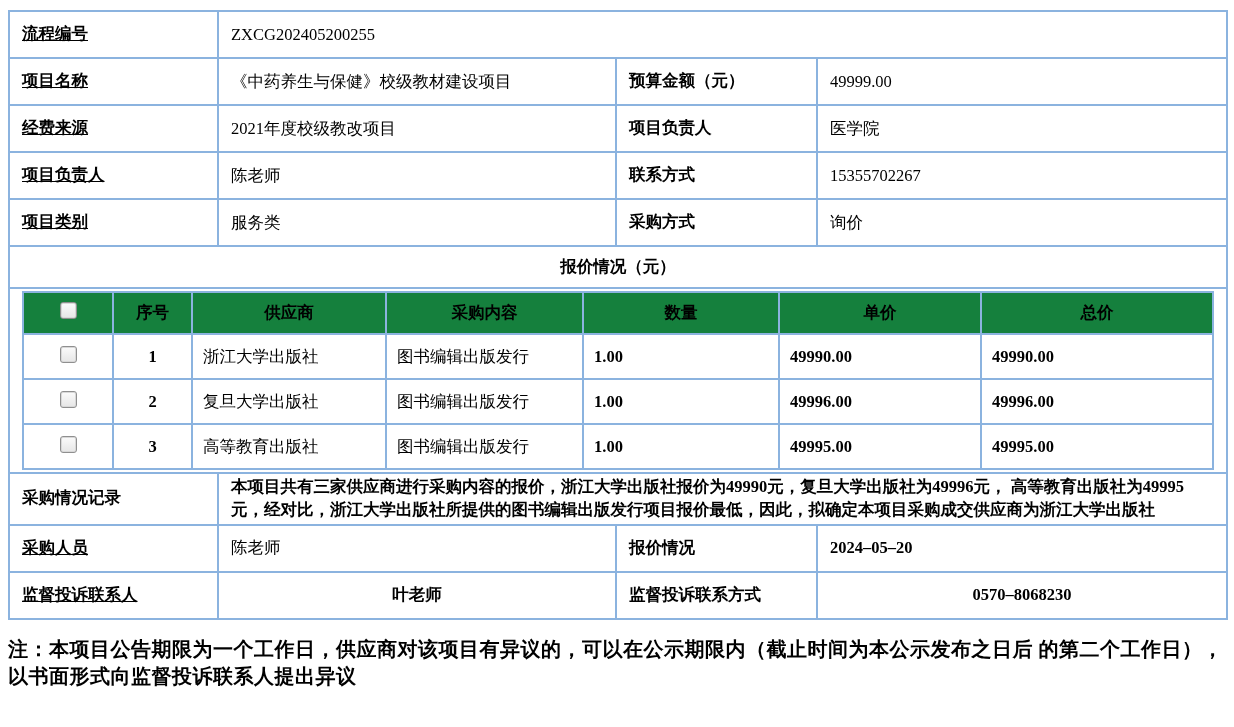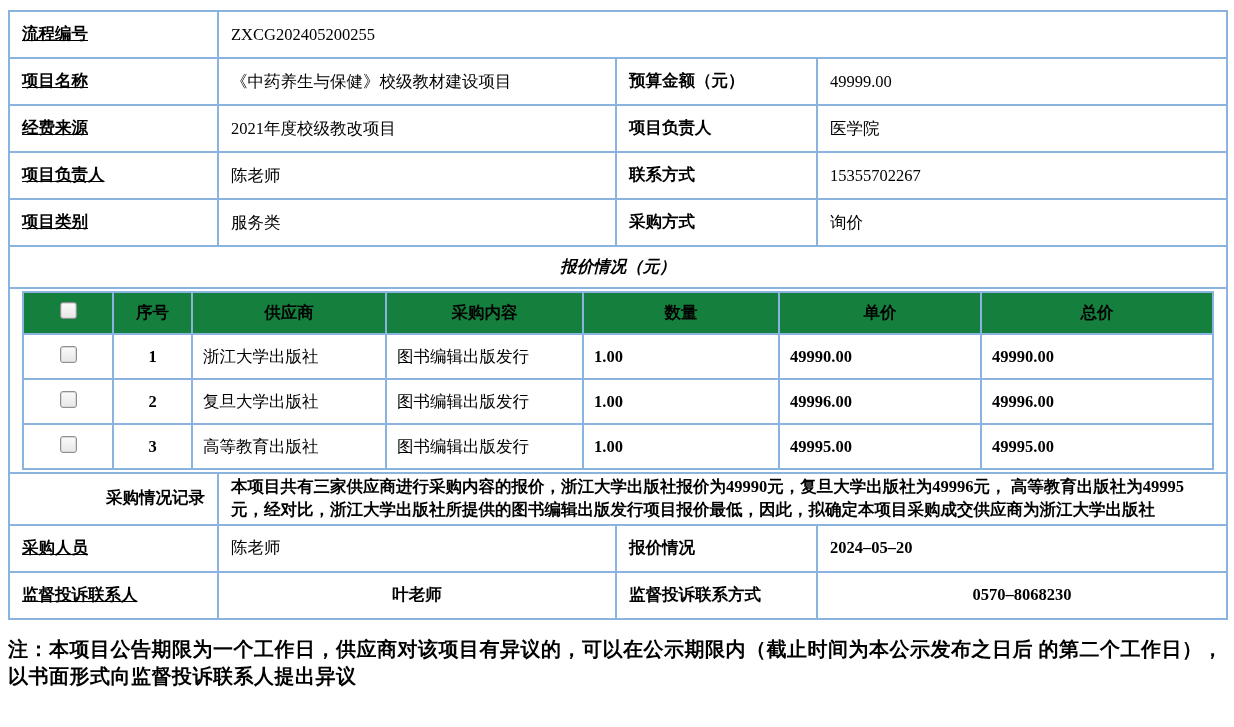--- a/index.html
+++ b/index.html
@@ -35,23 +35,23 @@
     background: #e7f0fa;
     font-weight: bold;
     line-height: 1.25;
   }
   td.hdrrow {
     background: #e7f0fa;
     font-weight: bold;
     text-align: center;
   }
   .h-info   { height: 41px; text-decoration: underline; }
-  .h-title  { height: 36px; font-style: italic; }
+  .h-title  { height: 36px; }
   .h-rec    { height: 42px; }
-  .h-record { height: 43px; text-align: right; }
+  .h-record { height: 43px; }
   .bold { font-weight: bold; }
   .center { text-align: center; }
   
   td.quote-wrap {
     padding: 2px 7px;
     background: #ffffff;
   }
   table.quote {
     border-collapse: separate;
     border-spacing: 2px;

